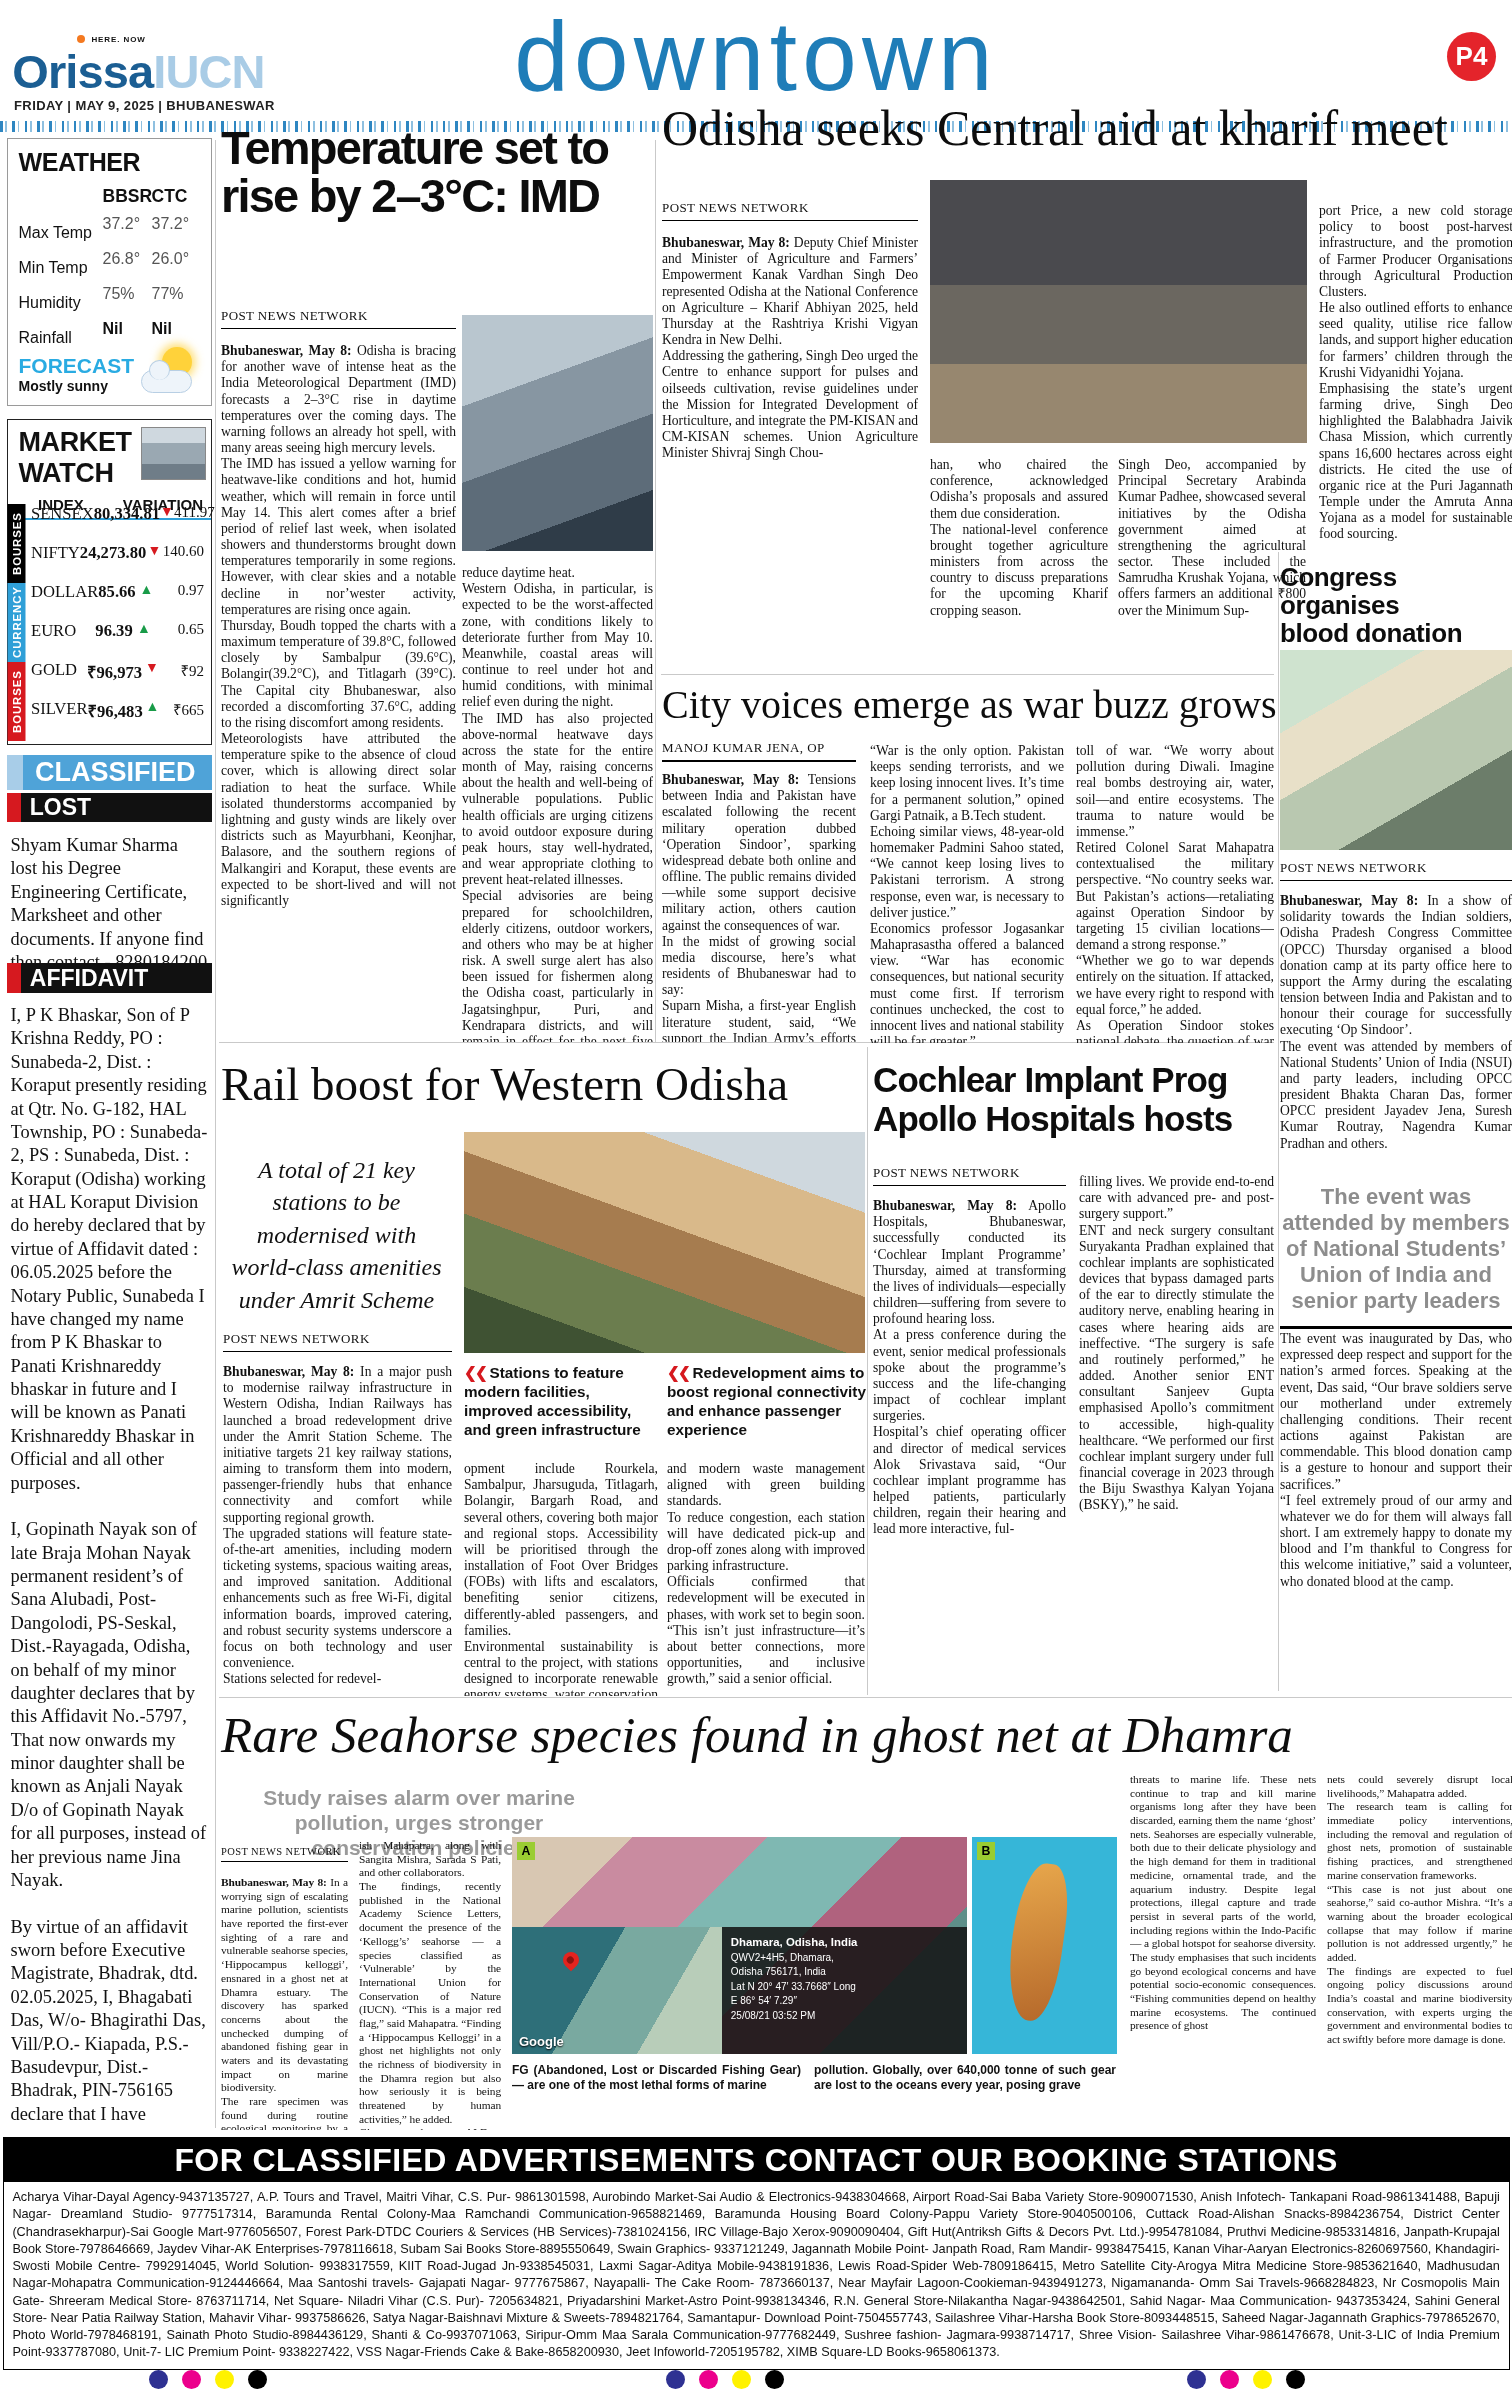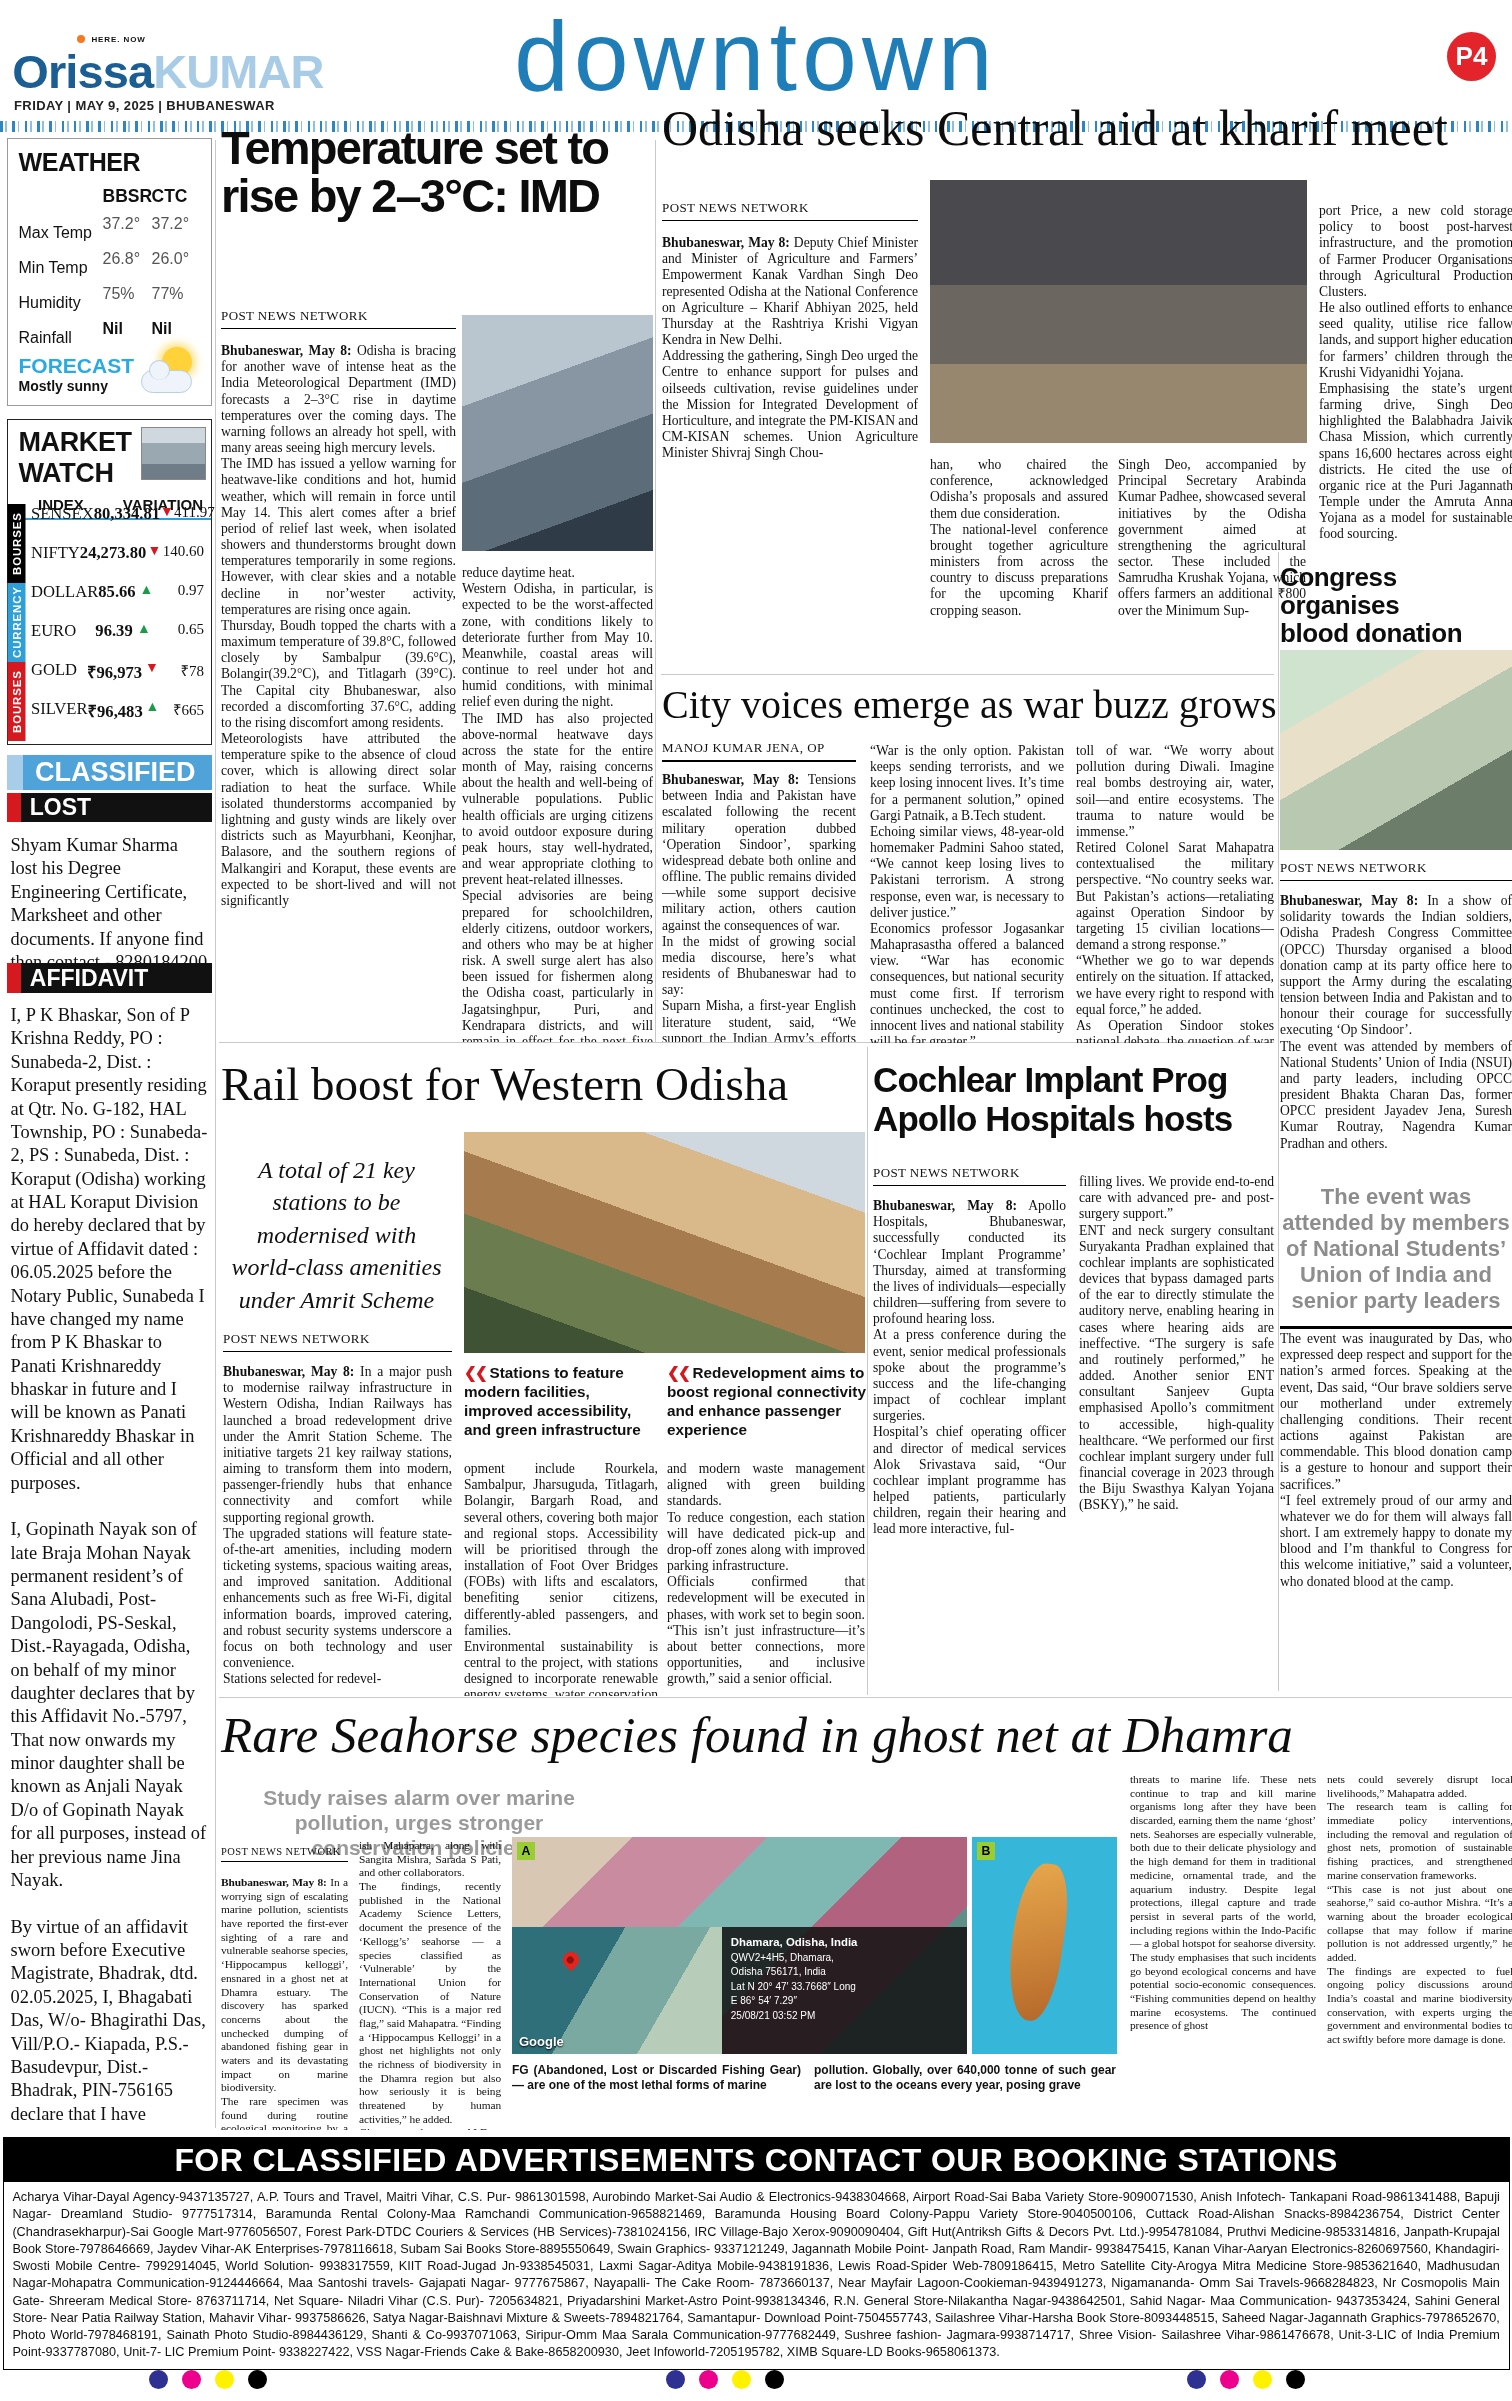--- a/index.html
+++ b/index.html
@@ -88,21 +88,21 @@
 <body>
 
 <div id="page">
 
   <div class="abs" style="left:12.3px;top:30px;">
     <div style="margin-left:65px;margin-bottom:1.8px;">
       <span class="tagdot"></span>
       <span class="tagline">HERE. NOW</span>
     </div>
     <div class="brand">
-      <span class="b1">Orissa</span><span class="b2">KUMAR</span>
+      <span class="b1">Orissa</span><span class="b2">IUCN</span>
     </div>
   </div>
   <div class="abs dateline" style="left:14px;top:98px;">FRIDAY | MAY 9, 2025 | BHUBANESWAR</div>
   <div class="abs section-title" style="left:50%;transform:translateX(-50%);top:7px;">downtown</div>
   <div class="abs pbadge" style="left:1447px;top:32px;">P4</div>
   <div class="abs dashes" style="left:0;top:121px;width:1512px;"></div>
 
   <div class="rule" style="left:215px;top:140px;width:0.9px;height:1988px;"></div>
   <div class="rule" style="left:655px;top:140px;width:0.9px;height:902px;"></div>
   <div class="rule" style="left:1278px;top:552px;width:0.9px;height:1139px;"></div>
@@ -170,21 +170,21 @@
       <div class="mrow">
           <span class="mname">EURO</span>
           <span class="mval">96.39</span>
           <span class="arr" style="color:#199b48">▲</span>
           <span class="mdelta">0.65</span>
         </div>
       <div class="mrow">
           <span class="mname">GOLD</span>
           <span class="mval">₹96,973</span>
           <span class="arr" style="color:#d6191f">▼</span>
-          <span class="mdelta">₹78</span>
+          <span class="mdelta">₹92</span>
         </div>
       <div class="mrow">
           <span class="mname">SILVER</span>
           <span class="mval">₹96,483</span>
           <span class="arr" style="color:#199b48">▲</span>
           <span class="mdelta">₹665</span>
         </div>
     </div>
   </div>
 

